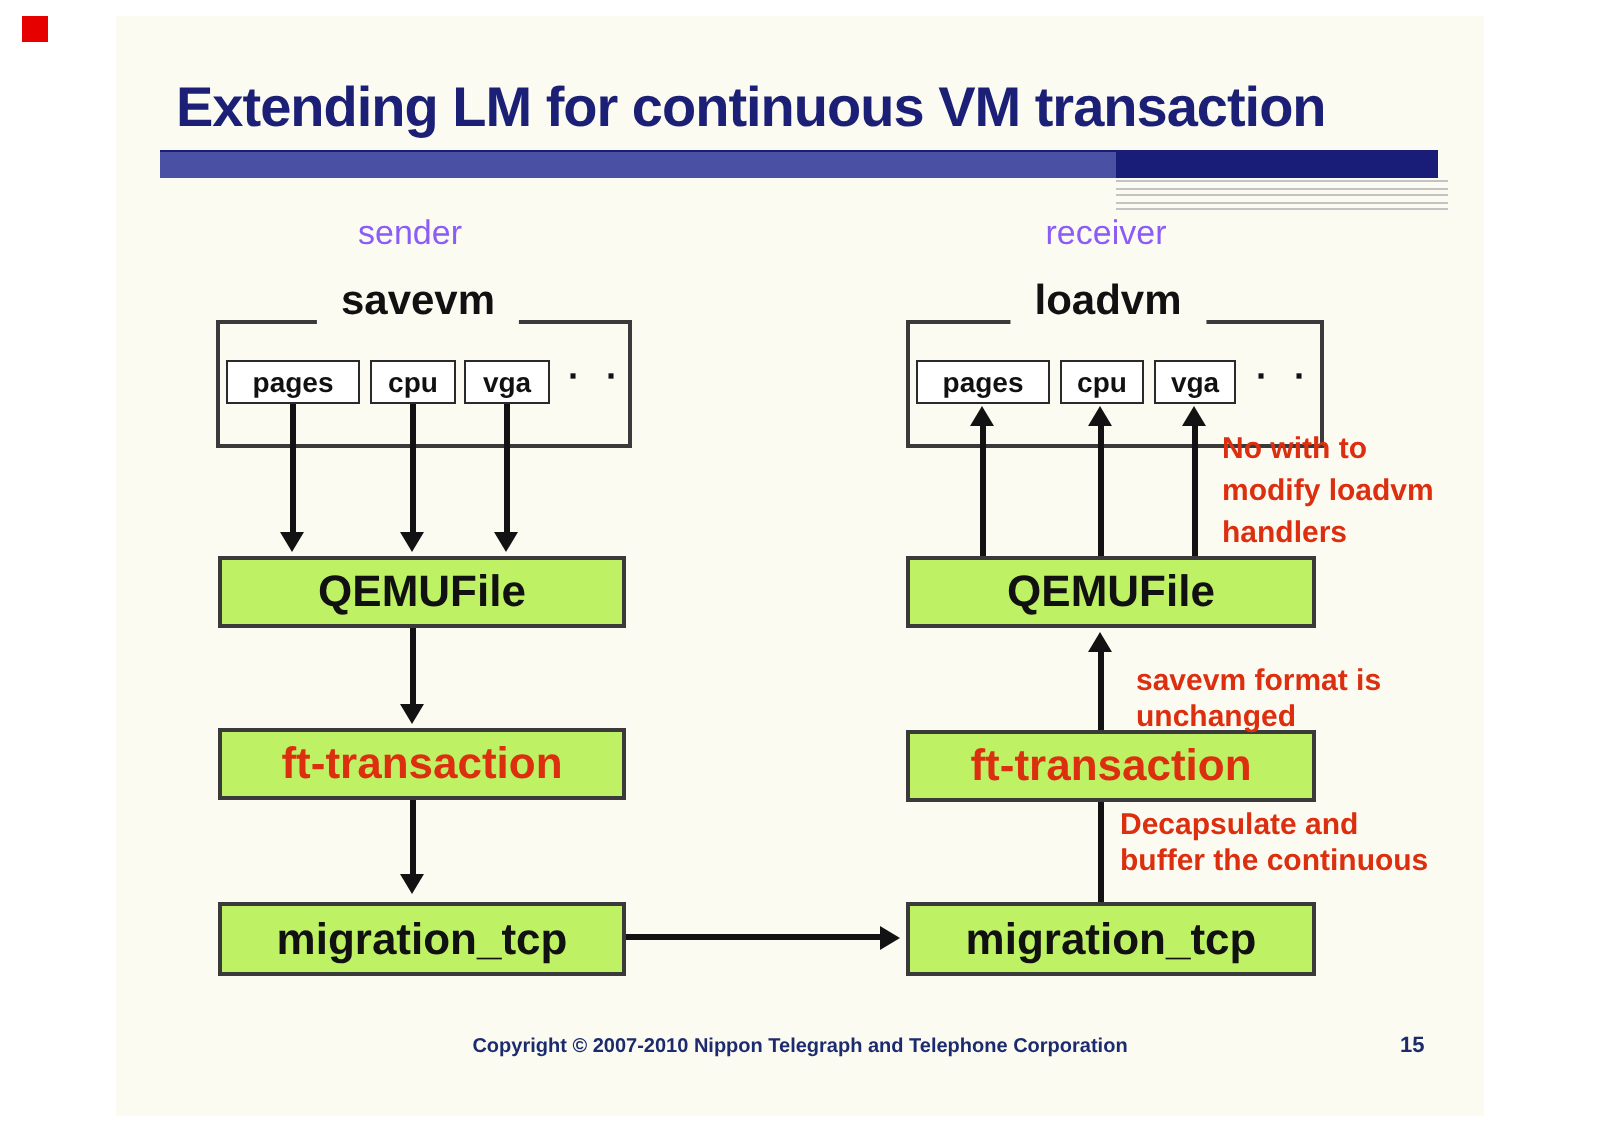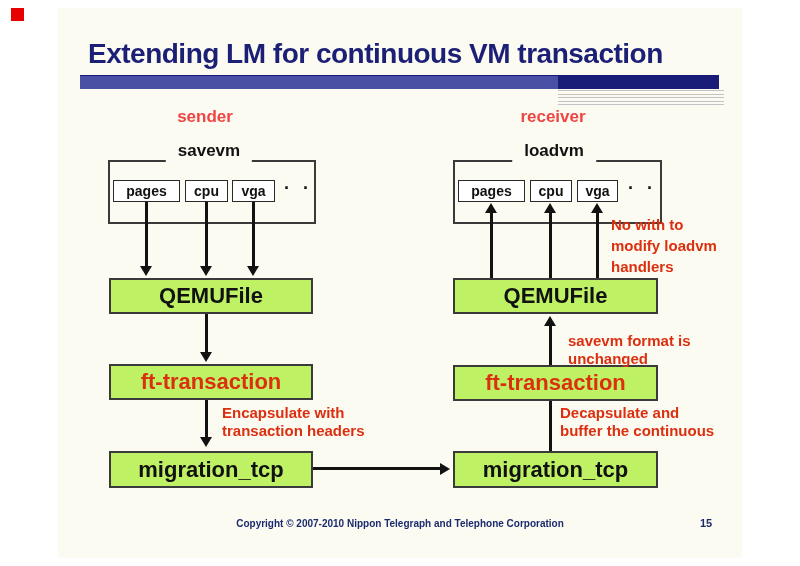--- a/index.html
+++ b/index.html
@@ -11,23 +11,23 @@
   .abs{position:absolute;}
   #red-marker{left:11px;top:8px;width:13px;height:13px;background:#e60000;}
   #slide-title{
     left:88px;top:38px;font-size:28px;font-weight:bold;color:#1b1f76;
     letter-spacing:-0.5px;white-space:nowrap;
   }
   #title-rule-top{left:80px;top:75px;width:639px;height:1px;background:#191d78;}
   #title-bar-left{left:80px;top:76px;width:478px;height:13px;background:#4a50a4;}
   #title-bar-right{left:558px;top:76px;width:161px;height:13px;background:#191d78;}
   .stripe{left:558px;width:166px;height:1px;background:#c3c3c3;}
-  .role-label{top:107px;font-size:17px;font-weight:bold;color:#ef4444;transform:translateX(-50%);}
+  .role-label{top:107px;font-size:17px;font-weight:normal;color:#8b5cf6;transform:translateX(-50%);}
   .group-label{
-    top:137px;font-size:17px;font-weight:bold;color:#111;background:#fcfbf2;
+    top:137px;font-size:21px;font-weight:bold;color:#111;background:#fcfbf2;
     padding:0 12px;transform:translateX(-50%);line-height:28px;z-index:3;
   }
   .groupbox{border:2px solid #3a3a3a;background:transparent;}
   .smallbox{
     top:180px;height:22px;border:1.5px solid #2a2a2a;background:#ffffff;z-index:2;
     display:flex;align-items:center;justify-content:center;
     font-size:14px;font-weight:bold;color:#111;box-sizing:border-box;
   }
   .dots{top:178px;font-size:18px;font-weight:bold;color:#111;letter-spacing:4px;}
   .bigbox{
@@ -88,24 +88,20 @@
   <div class="abs bigbox" style="left:109px;top:278px;width:204px;height:36px">QEMUFile</div>
 
   <div class="abs vline" style="left:205px;top:314px;height:38px"></div>
   <div class="abs ah-down" style="left:200px;top:352px"></div>
 
   <div class="abs bigbox red-text" style="left:109px;top:364px;width:204px;height:36px">ft-transaction</div>
 
   <div class="abs vline" style="left:205px;top:400px;height:37px"></div>
   <div class="abs ah-down" style="left:200px;top:437px"></div>
 
-  <div class="abs red-note" style="left:222px;top:404px">
-    <div>Encapsulate with</div>
-    <div>transaction headers</div>
-  </div>
 
   <div class="abs bigbox" style="left:109px;top:451px;width:204px;height:37px">migration_tcp</div>
 
   <div class="abs hline" style="left:313px;top:467px;width:127px"></div>
   <div class="abs ah-right" style="left:440px;top:462.5px"></div>
 
   <div class="abs group-label" style="left:554px">loadvm</div>
   <div class="abs groupbox" style="left:453px;top:160px;width:205px;height:60px"></div>
 
   <div class="abs smallbox" style="left:458px;width:67px">pages</div>

